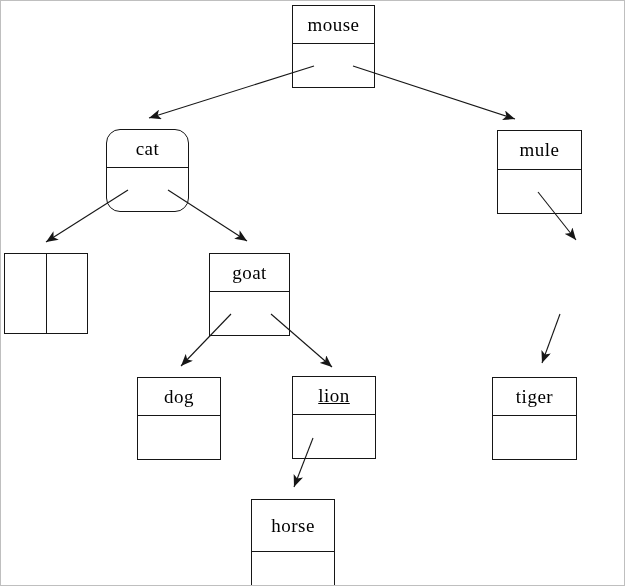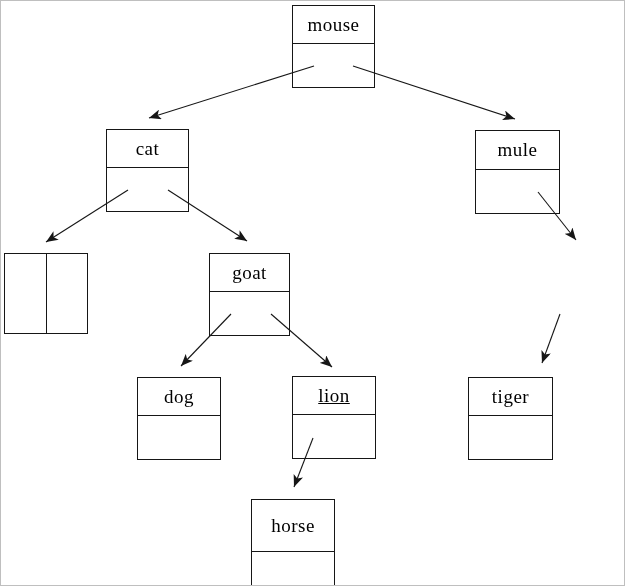--- a/index.html
+++ b/index.html
@@ -77,28 +77,28 @@
       <line x1="559" y1="313" x2="541" y2="362" stroke="#161616" stroke-width="1.1" marker-end="url(#arrowhead)"></line>
       <line x1="312" y1="437" x2="293" y2="486" stroke="#161616" stroke-width="1.1" marker-end="url(#arrowhead)"></line>
     </svg>
 <div class="node" style="left: 291px; top: 4px; width: 83px; height: 83px;">
     <div class="node-label">mouse</div>
     <div class="node-cells">
       <div class="cell left"></div>
       <div class="cell right"></div>
     </div>
   </div>
-    <div class="node" style="left: 105px; top: 128px; width: 83px; height: 83px;">
+    <div class="node" style="left: 105px; top: 128px; width: 83px; height: 83px; border-radius: 14px;">
     <div class="node-label">cat</div>
     <div class="node-cells">
       <div class="cell left"></div>
       <div class="cell right"></div>
     </div>
   </div>
-    <div class="node" style="left: 474px; top: 129px; width: 85px; height: 84px;">
+    <div class="node" style="left: 496px; top: 129px; width: 85px; height: 84px;">
     <div class="node-label">mule</div>
     <div class="node-cells">
       <div class="cell left"></div>
       <div class="cell right"></div>
     </div>
   </div>
     <div class="node" style="left: 3px; top: 252px; width: 84px; height: 81px;">
     <div class="node-cells">
       <div class="cell left"></div>
       <div class="cell right"></div>
@@ -118,21 +118,21 @@
       <div class="cell right"></div>
     </div>
   </div>
     <div class="node" style="left: 291px; top: 375px; width: 84px; height: 83px; text-decoration: underline;">
     <div class="node-label">lion</div>
     <div class="node-cells">
       <div class="cell left"></div>
       <div class="cell right"></div>
     </div>
   </div>
-    <div class="node" style="left: 467px; top: 376px; width: 85px; height: 83px;">
+    <div class="node" style="left: 491px; top: 376px; width: 85px; height: 83px;">
     <div class="node-label">tiger</div>
     <div class="node-cells">
       <div class="cell left"></div>
       <div class="cell right"></div>
     </div>
   </div>
     <div class="node" style="left: 250px; top: 498px; width: 84px; height: 103px;">
     <div class="node-label">horse</div>
     <div class="node-cells">
       <div class="cell left"></div>

